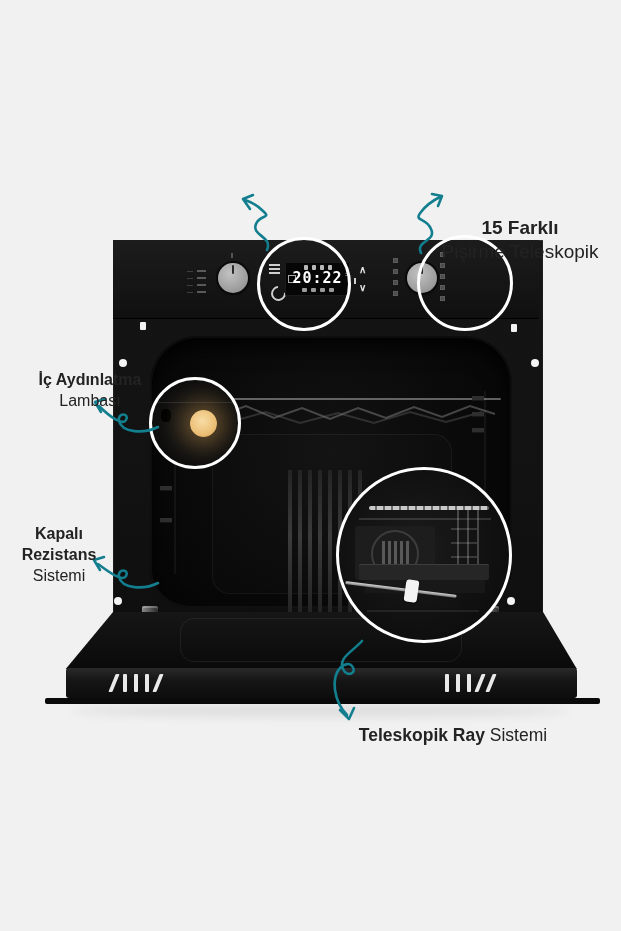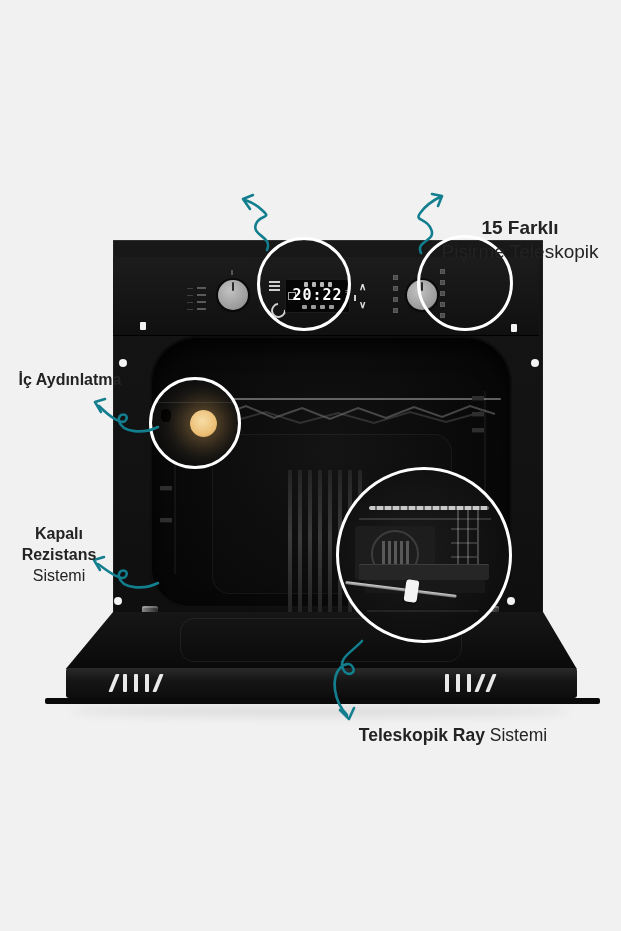--- a/index.html
+++ b/index.html
@@ -6,30 +6,30 @@
   .stage{position:relative;width:621px;height:931px;background:#f1f1f2;overflow:hidden;
          font-family:"Liberation Sans",sans-serif;color:#222;}
   .abs{position:absolute;}
 
   
   .note{position:absolute;text-align:center;color:#232323;line-height:24px;font-size:19px;z-index:40;}
   .note .b{font-weight:700;}
   .note-sm{line-height:21px;font-size:16px;}
   #note-timer{left:70px;top:184px;width:190px;}
   #note-func{left:430px;top:184px;width:180px;margin-top:32px;}
-  #note-lamp{left:10px;top:369px;width:120px;}
+  #note-lamp{left:0;top:369px;width:120px;padding-left:30px;}
   #note-res{left:0;top:523px;width:118px;}
   #note-rail{left:338px;top:723px;width:230px;font-size:17.5px;}
 
   
   .oven-body{position:absolute;left:113px;top:240px;width:430px;height:405px;
      background:linear-gradient(180deg,#191919 0%,#141414 12%,#121212 60%,#0e0e0e 100%);
      box-shadow:inset 1px 0 0 rgba(255,255,255,.06), inset -1px 0 0 rgba(255,255,255,.04),
                 inset 0 1px 0 rgba(255,255,255,.10);}
-  .panel{position:absolute;left:0;top:17px;width:426px;height:78px;
+  .panel{position:absolute;left:0;top:0;width:426px;height:78px;
      background:linear-gradient(180deg,#1c1c1c,#101010);border-bottom:1px solid #000;}
 
   .knob{position:absolute;width:30px;height:30px;border-radius:50%;
      background:radial-gradient(circle at 40% 35%,#c2c2c2,#9a9a9a 70%,#6f6f6f);
      box-shadow:0 0 0 2px #0a0a0a,0 1px 3px rgba(0,0,0,.8);}
   .knob .pointer{position:absolute;left:14px;top:2px;width:2px;height:9px;background:#2a2a2a;border-radius:1px;}
   .tickbar{position:absolute;width:9px;height:2px;background:#5a5a5a;}
   .ticklabel{position:absolute;width:6px;height:1px;background:#3e3e3e;}
   .topmark{position:absolute;width:2px;height:5px;background:#555;}
 
@@ -300,20 +300,21 @@
   </svg>
 
   <div class="note" id="note-timer">
   </div>
   <div class="note" id="note-func">
     <div class="b">15 Farklı</div>
     <div>Pişirme Teleskopik</div>
   </div>
   <div class="note note-sm" id="note-lamp">
     <div class="b">İç Aydınlatma</div>
+    <div>Lambası</div>
   </div>
   <div class="note note-sm" id="note-res">
     <div class="b">Kapalı Rezistans</div>
     <div>Sistemi</div>
   </div>
   <div class="note" id="note-rail">
     <span class="b">Teleskopik Ray</span><span> Sistemi</span>
   </div>
 
 </div>

